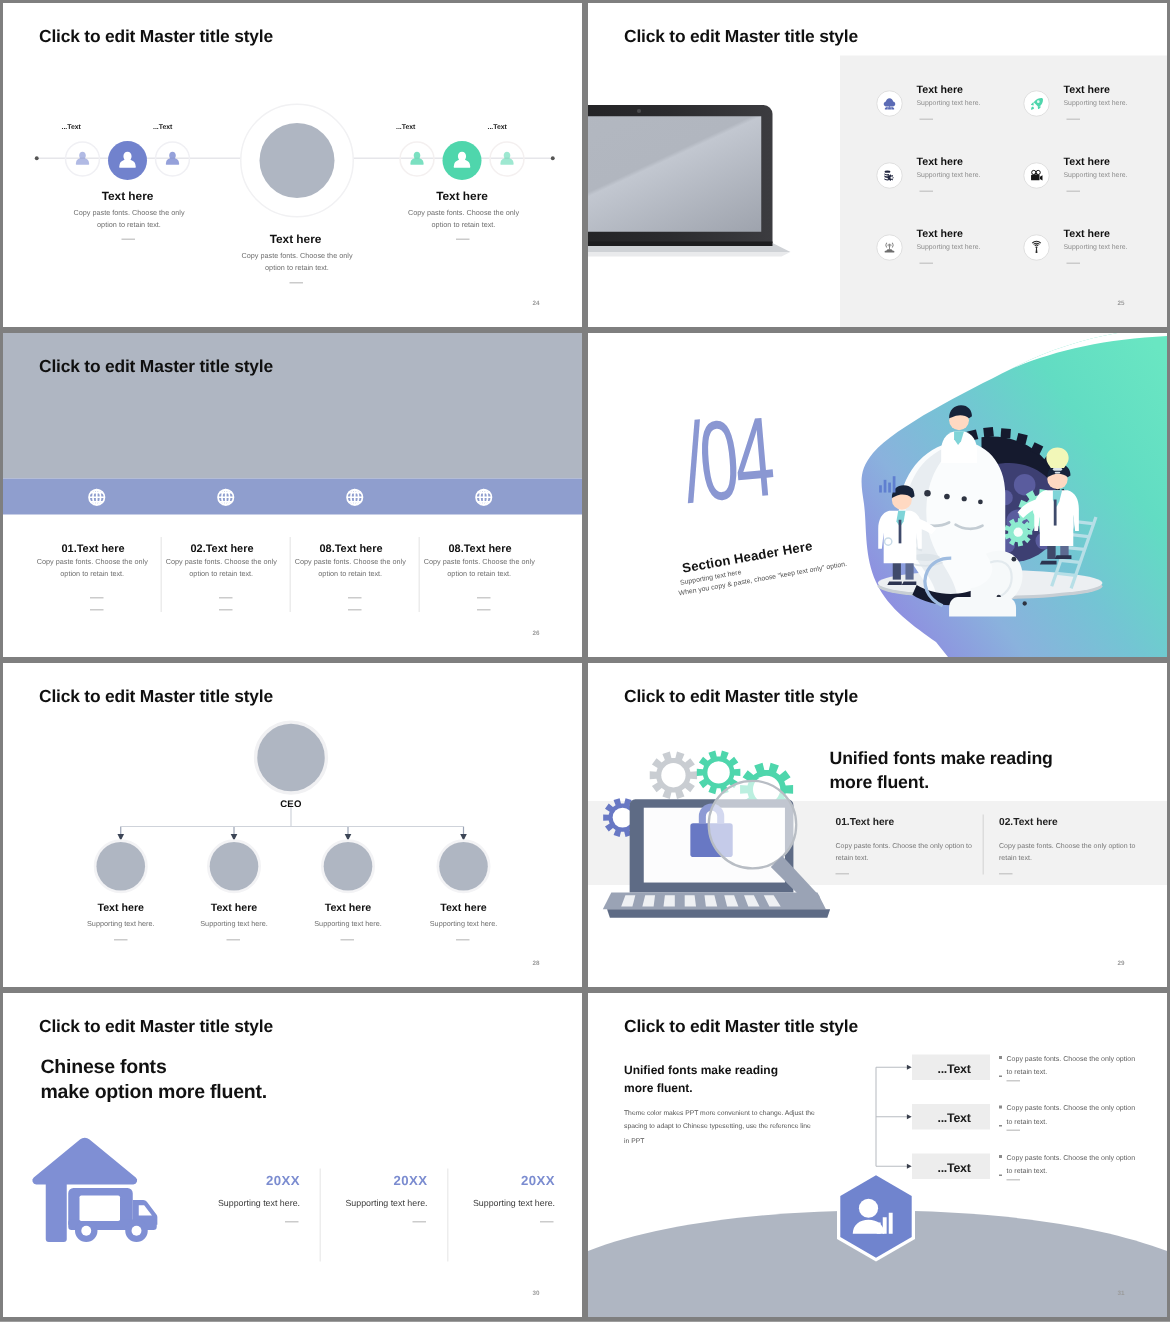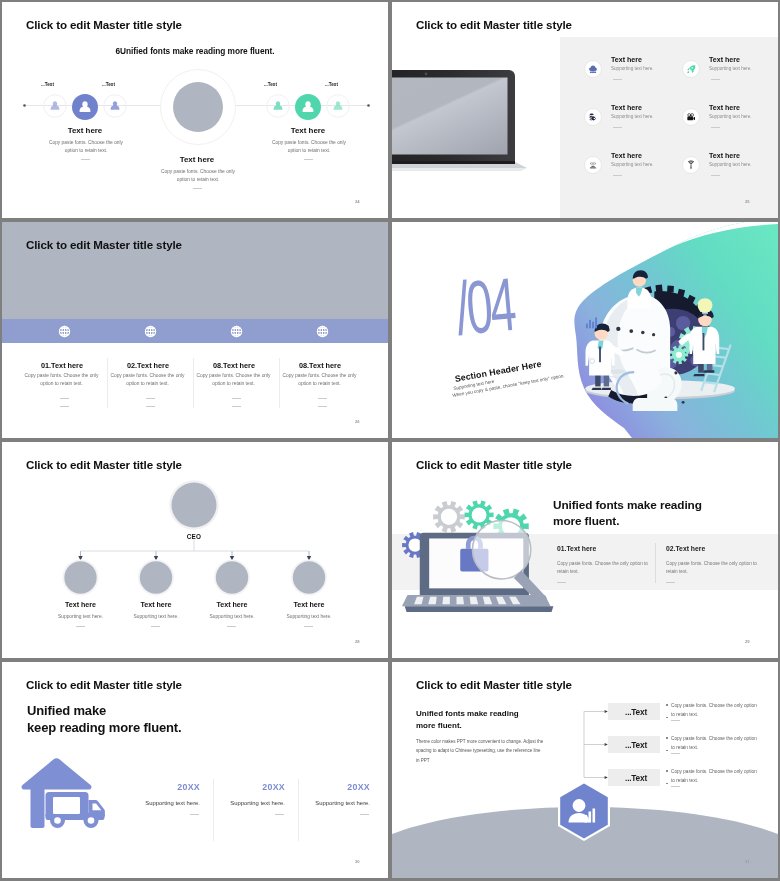--- a/index.html
+++ b/index.html
@@ -46,21 +46,20 @@
 .rb{position:absolute;width:86px;font-size:4.7px;color:#5e5e5e;line-height:1.85}
 .bdot{position:absolute;width:2px;height:1.4px;background:#8a8a8a}
 
 </style>
 </head>
 <body>
 
 <div class="grid">
 <div class="slide s1">
   <div class="mtitle" style="left:24px;top:16px">Click to edit Master title style</div>
-  <div class="s1sub">6Unified fonts make reading more fluent.</div>
 
   <svg class="abs" style="left:0;top:0" width="386" height="216">
     <line x1="24" y1="103.5" x2="365" y2="103.5" stroke="#e6e6ea" stroke-width="1"></line>
     <circle cx="22.5" cy="103.5" r="1.3" fill="#555"></circle>
     <circle cx="366.5" cy="103.5" r="1.3" fill="#555"></circle>
   </svg>
 
   <div class="tag" style="left:39px;top:80px">...Text</div>
   <div class="tag" style="left:100px;top:80px">...Text</div>
   <div class="ring sm" style="left:41px;top:92px">
@@ -569,22 +568,22 @@
   <div class="dash" style="left:165px;top:140px"></div>
   <div class="abs" style="left:263px;top:101px;width:1px;height:40px;background:#dcdcdc"></div>
   <div class="c6h" style="left:274px;top:103px">02.Text here</div>
   <div class="c6b" style="left:274px;top:118px">Copy paste fonts. Choose the only option to retain text.</div>
   <div class="dash" style="left:274px;top:140px"></div>
   <div class="pg" style="left:353px;top:197px">29</div>
 </div>
 
 <div class="slide s7">
   <div class="mtitle" style="left:24px;top:16px">Click to edit Master title style</div>
-  <div class="s7h1">Unified make</div>
-  <div class="s7h2">keep reading more fluent.</div>
+  <div class="s7h1">Chinese fonts</div>
+  <div class="s7h2">make option more fluent.</div>
   <svg class="abs" style="left:18px;top:94px" width="90" height="74" viewBox="0 0 90 74">
     <g fill="#7f8fd4">
       <path d="M33.3 3.6 a5 5 0 0 1 6.4 0 L70.5 29 a2.6 2.6 0 0 1 -1.7 4.6 H4.2 a2.6 2.6 0 0 1 -1.7 -4.6z"></path>
       <path d="M10.5 30 h14 v40 a2 2 0 0 1 -2 2 H12.5 a2 2 0 0 1 -2 -2z"></path>
       <path d="M29 36 h36 a3.5 3.5 0 0 1 3.5 3.5 v21 h-43 v-21 a3.5 3.5 0 0 1 3.5 -3.5z"></path>
       <path d="M68.5 44 h7 a3 3 0 0 1 2.4 1.2 l6.4 8.4 a3 3 0 0 1 .6 1.8 v5.1 h-16.4z"></path>
       <rect x="25.5" y="57" width="59" height="7" rx="2.2"></rect>
       <circle cx="37.5" cy="64.5" r="7.5"></circle>
           <circle cx="71" cy="64.5" r="7.5"></circle>
     </g>

